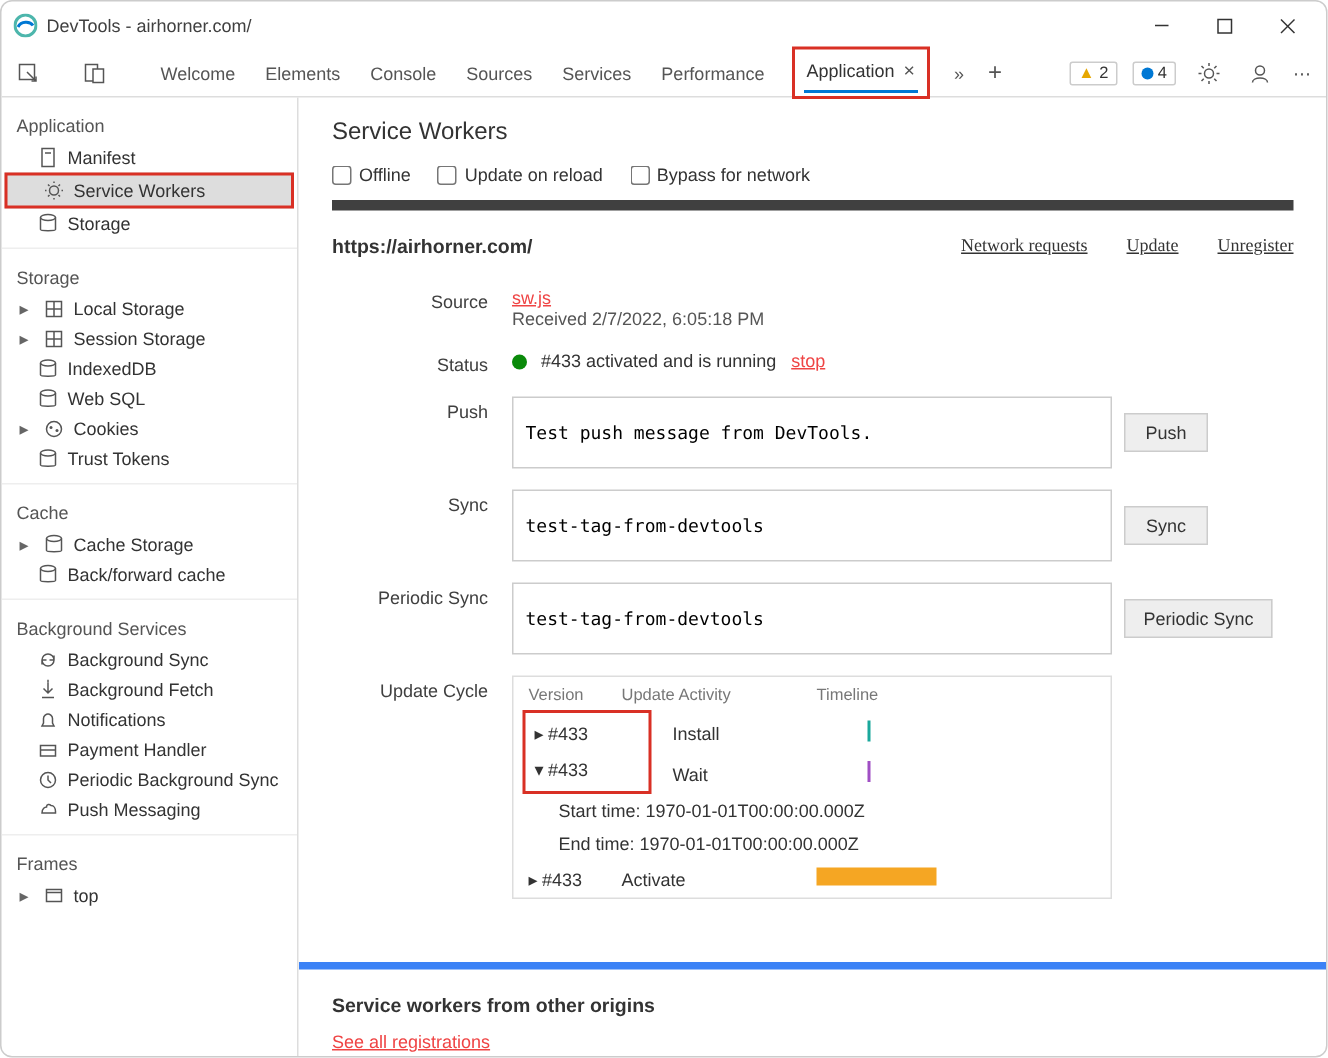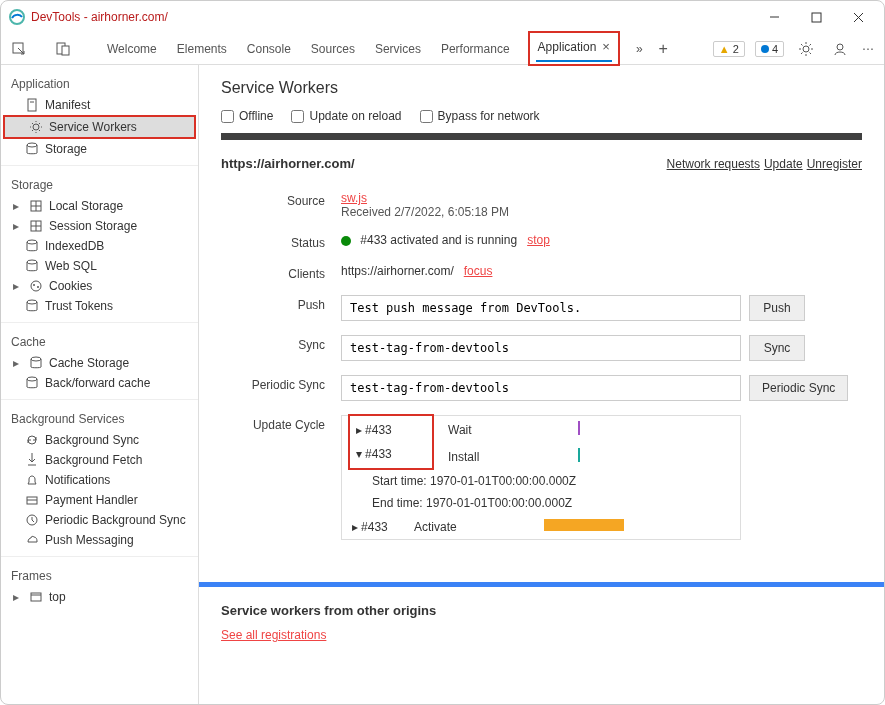--- a/index.html
+++ b/index.html
@@ -1,19 +1,19 @@
 <!DOCTYPE html>
 <html><head>
 <meta charset="utf-8">
 <style>
 * { box-sizing: border-box; margin: 0; padding: 0; }
 body { font-family: "Segoe UI", Arial, sans-serif; font-size: 12px; color: #333; background: #fff; width: 885px; height: 705px; overflow: hidden; border: 1px solid #ccc; border-radius: 8px; }
 .titlebar { height: 32px; display: flex; align-items: center; padding: 0 8px; }
 .titlebar .edge-icon { width: 16px; height: 16px; margin-right: 6px; }
-.titlebar .title { flex: 1; font-size: 12px; color: #b91c1c; }
+.titlebar .title { flex: 1; font-size: 12px; color: #404040; }
 .winbtns { display: flex; gap: 14px; margin-right: 4px;}
 .winbtn { width: 28px; height: 28px; display: flex; align-items: center; justify-content: center; }
 .toolbar { height: 32px; display: flex; align-items: center; border-bottom: 1px solid #ddd; padding: 0 6px; gap: 20px; }
 .tb-icon { width: 24px; height: 24px; display:flex; align-items:center; justify-content:center;}
 .tabs { display: flex; align-items: center; gap: 16px; margin-left: 10px; flex: 1; }
 .tab { font-size: 12px; color: #555; padding: 4px 2px; }
 .tab.active-wrap { border: 2px solid #d93025; padding: 2px 6px; }
 .tab.active { border-bottom: 2px solid #0078d4; color: #333; padding-bottom: 6px; display:flex; align-items:center; gap:6px;}
 .tab .close-x { font-size: 13px; color:#555;}
 .right-tools { display: flex; align-items: center; gap: 10px; margin-right: 4px;}
@@ -29,29 +29,29 @@
 .side-item .arrow { width: 10px; text-align:center; color:#666; margin-left:-14px; margin-right:2px;}
 .side-item svg { flex-shrink:0;}
 .side-divider { height:1px; background:#eee; margin: 6px 0;}
 .main { flex: 1; overflow-y: auto; }
 .main-inner { padding: 14px 22px; }
 h1 { font-size: 16px; font-weight: 400; margin-bottom: 12px; }
 .checkrow { display: flex; gap: 18px; margin-bottom: 16px; padding-bottom:10px; border-bottom:7px solid #404040;}
 .checkrow label { display:flex; align-items:center; gap:5px; font-size:12px;}
 .origin-row { display: flex; align-items: center; margin-bottom: 20px; }
 .origin-row .origin { font-weight: 600; font-size: 13px; flex:1;}
-.origin-row .links { display:flex; gap:4px;}
+.origin-row .links { display:flex; gap:26px;font-family:Liberation Serif, serif;}
 .origin-row .links span { text-decoration: underline; font-size:12px; color:#333;}
 .field-row { display: flex; align-items: flex-start; margin-bottom: 14px; }
 .field-label { width: 120px; text-align: right; padding-right: 16px; font-size: 12px; color: #404040; padding-top:3px;}
 .field-value { flex: 1; font-size: 12px; }
 .link { color: #ef4444; text-decoration: underline; }
 .status-dot { width:10px; height:10px; border-radius:50%; background:#0a8a0a; display:inline-block; margin-right:6px; vertical-align:middle;}
 .input-row { display:flex; gap:8px; align-items:center;}
-.text-input { flex:1; max-width:400px; border:1px solid #ccc; padding:5px 8px; font-family:monospace; font-size:12px;}
+.text-input { flex:1; max-width:400px; border:1px solid #ccc; padding:16px 8px; font-family:monospace; font-size:12px;}
 .btn { background:#eee; border:1px solid #ccc; padding:5px 12px; font-size:12px; min-width:56px; text-align:center;}
 .btn.wide { min-width:86px;}
 .update-table { border:1px solid #ddd; max-width: 400px;}
 .update-table .hdr { display:flex; padding:6px 10px; color:#777; font-size:11px;}
 .update-table .row { display:flex; padding:5px 10px; font-size:12px; align-items:center;}
 .update-table .c1 { width: 62px; display:flex; align-items:center; gap:3px;}
 .update-table .c2 { width: 130px;}
 .update-table .c3 { flex:1;}
 .update-table .boxed-col { border:2px solid #d93025; padding:2px 4px; margin:-2px 4px -2px -4px;}
 .sub-row { padding:4px 10px 4px 30px; font-size:12px;}
@@ -332,27 +332,20 @@
 
       <div class="field-row">
         <div class="field-label">Status</div>
         <div class="field-value">
           <span class="status-dot"></span>
           <span>#433 activated and is running</span>&nbsp;&nbsp;
           <span class="link">stop</span>
         </div>
       </div>
 
-      <div class="field-row">
-        <div class="field-label">Clients</div>
-        <div class="field-value">
-          <span>https://airhorner.com/</span>&nbsp;&nbsp;
-          <span class="link">focus</span>
-        </div>
-      </div>
 
       <div class="field-row">
         <div class="field-label">Push</div>
         <div class="field-value input-row">
           <input class="text-input" value="Test push message from DevTools." style="">
           <span class="btn">Push</span>
         </div>
       </div>
 
       <div class="field-row">
@@ -368,43 +361,48 @@
         <div class="field-value input-row">
           <input class="text-input" value="test-tag-from-devtools" style="">
           <span class="btn wide">Periodic Sync</span>
         </div>
       </div>
 
       <div class="field-row">
         <div class="field-label">Update Cycle</div>
         <div class="field-value">
           <div class="update-table">
+            <div class="hdr">
+              <span class="c1">Version</span>
+              <span class="c2">Update Activity</span>
+              <span class="c3">Timeline</span>
+            </div>
             <div style="display:flex; align-items:flex-start;">
               <div class="boxed-col" style="margin-left:6px;">
                 <div class="row" style="padding-left:2px;">
                     <span class="c1">
                       <span>▸</span>
                       <span>#433</span>
                     </span>
                   </div>
                 <div class="row" style="padding-left:2px;">
                     <span class="c1">
                       <span>▾</span>
                       <span>#433</span>
                     </span>
                   </div>
               </div>
               <div style="flex:1;">
                 <div class="row">
+                    <span class="c2">Install</span>
+                    <span class="c3"><span class="timeline-tick"></span></span>
+                  </div>
+                <div class="row">
                     <span class="c2">Wait</span>
                     <span class="c3"><span class="timeline-tick purple"></span></span>
-                  </div>
-                <div class="row">
-                    <span class="c2">Install</span>
-                    <span class="c3"><span class="timeline-tick"></span></span>
                   </div>
               </div>
             </div>
             <div class="sub-row">Start time: 1970-01-01T00:00:00.000Z</div>
             <div class="sub-row">End time: 1970-01-01T00:00:00.000Z</div>
             <div class="row">
               <span class="c1">
                   <span>▸</span>
                   <span>#433</span>
                 </span>

